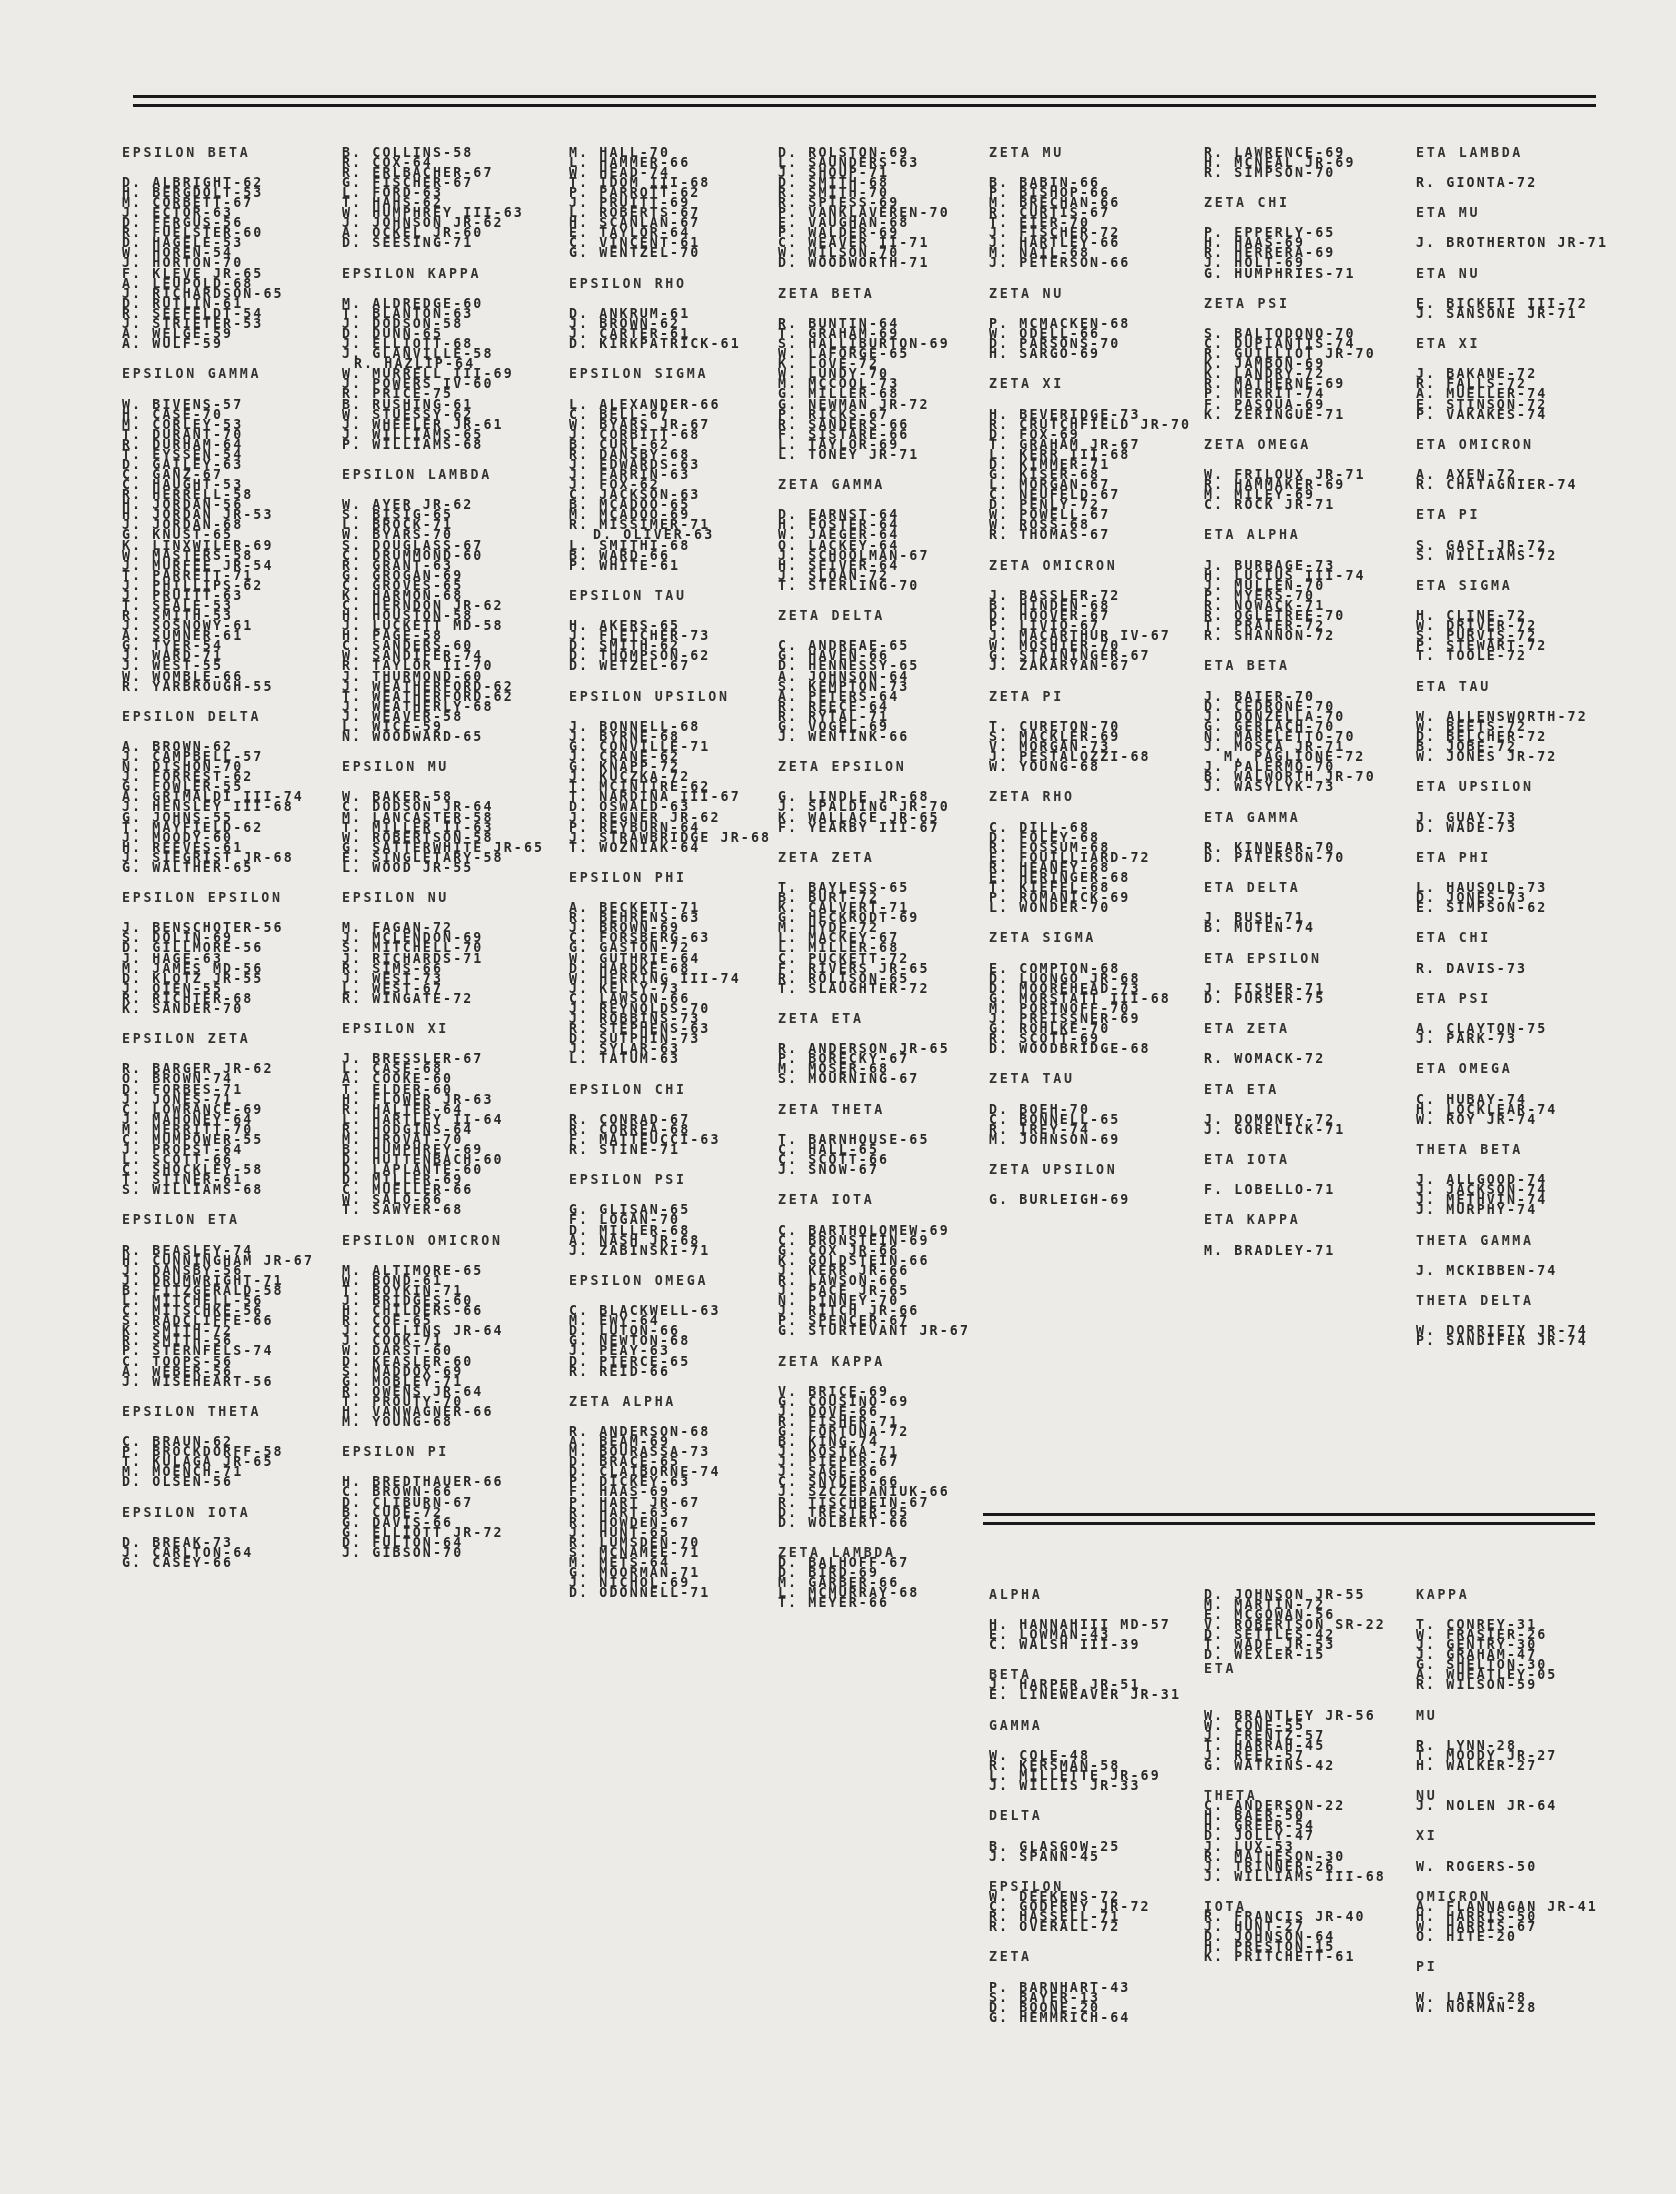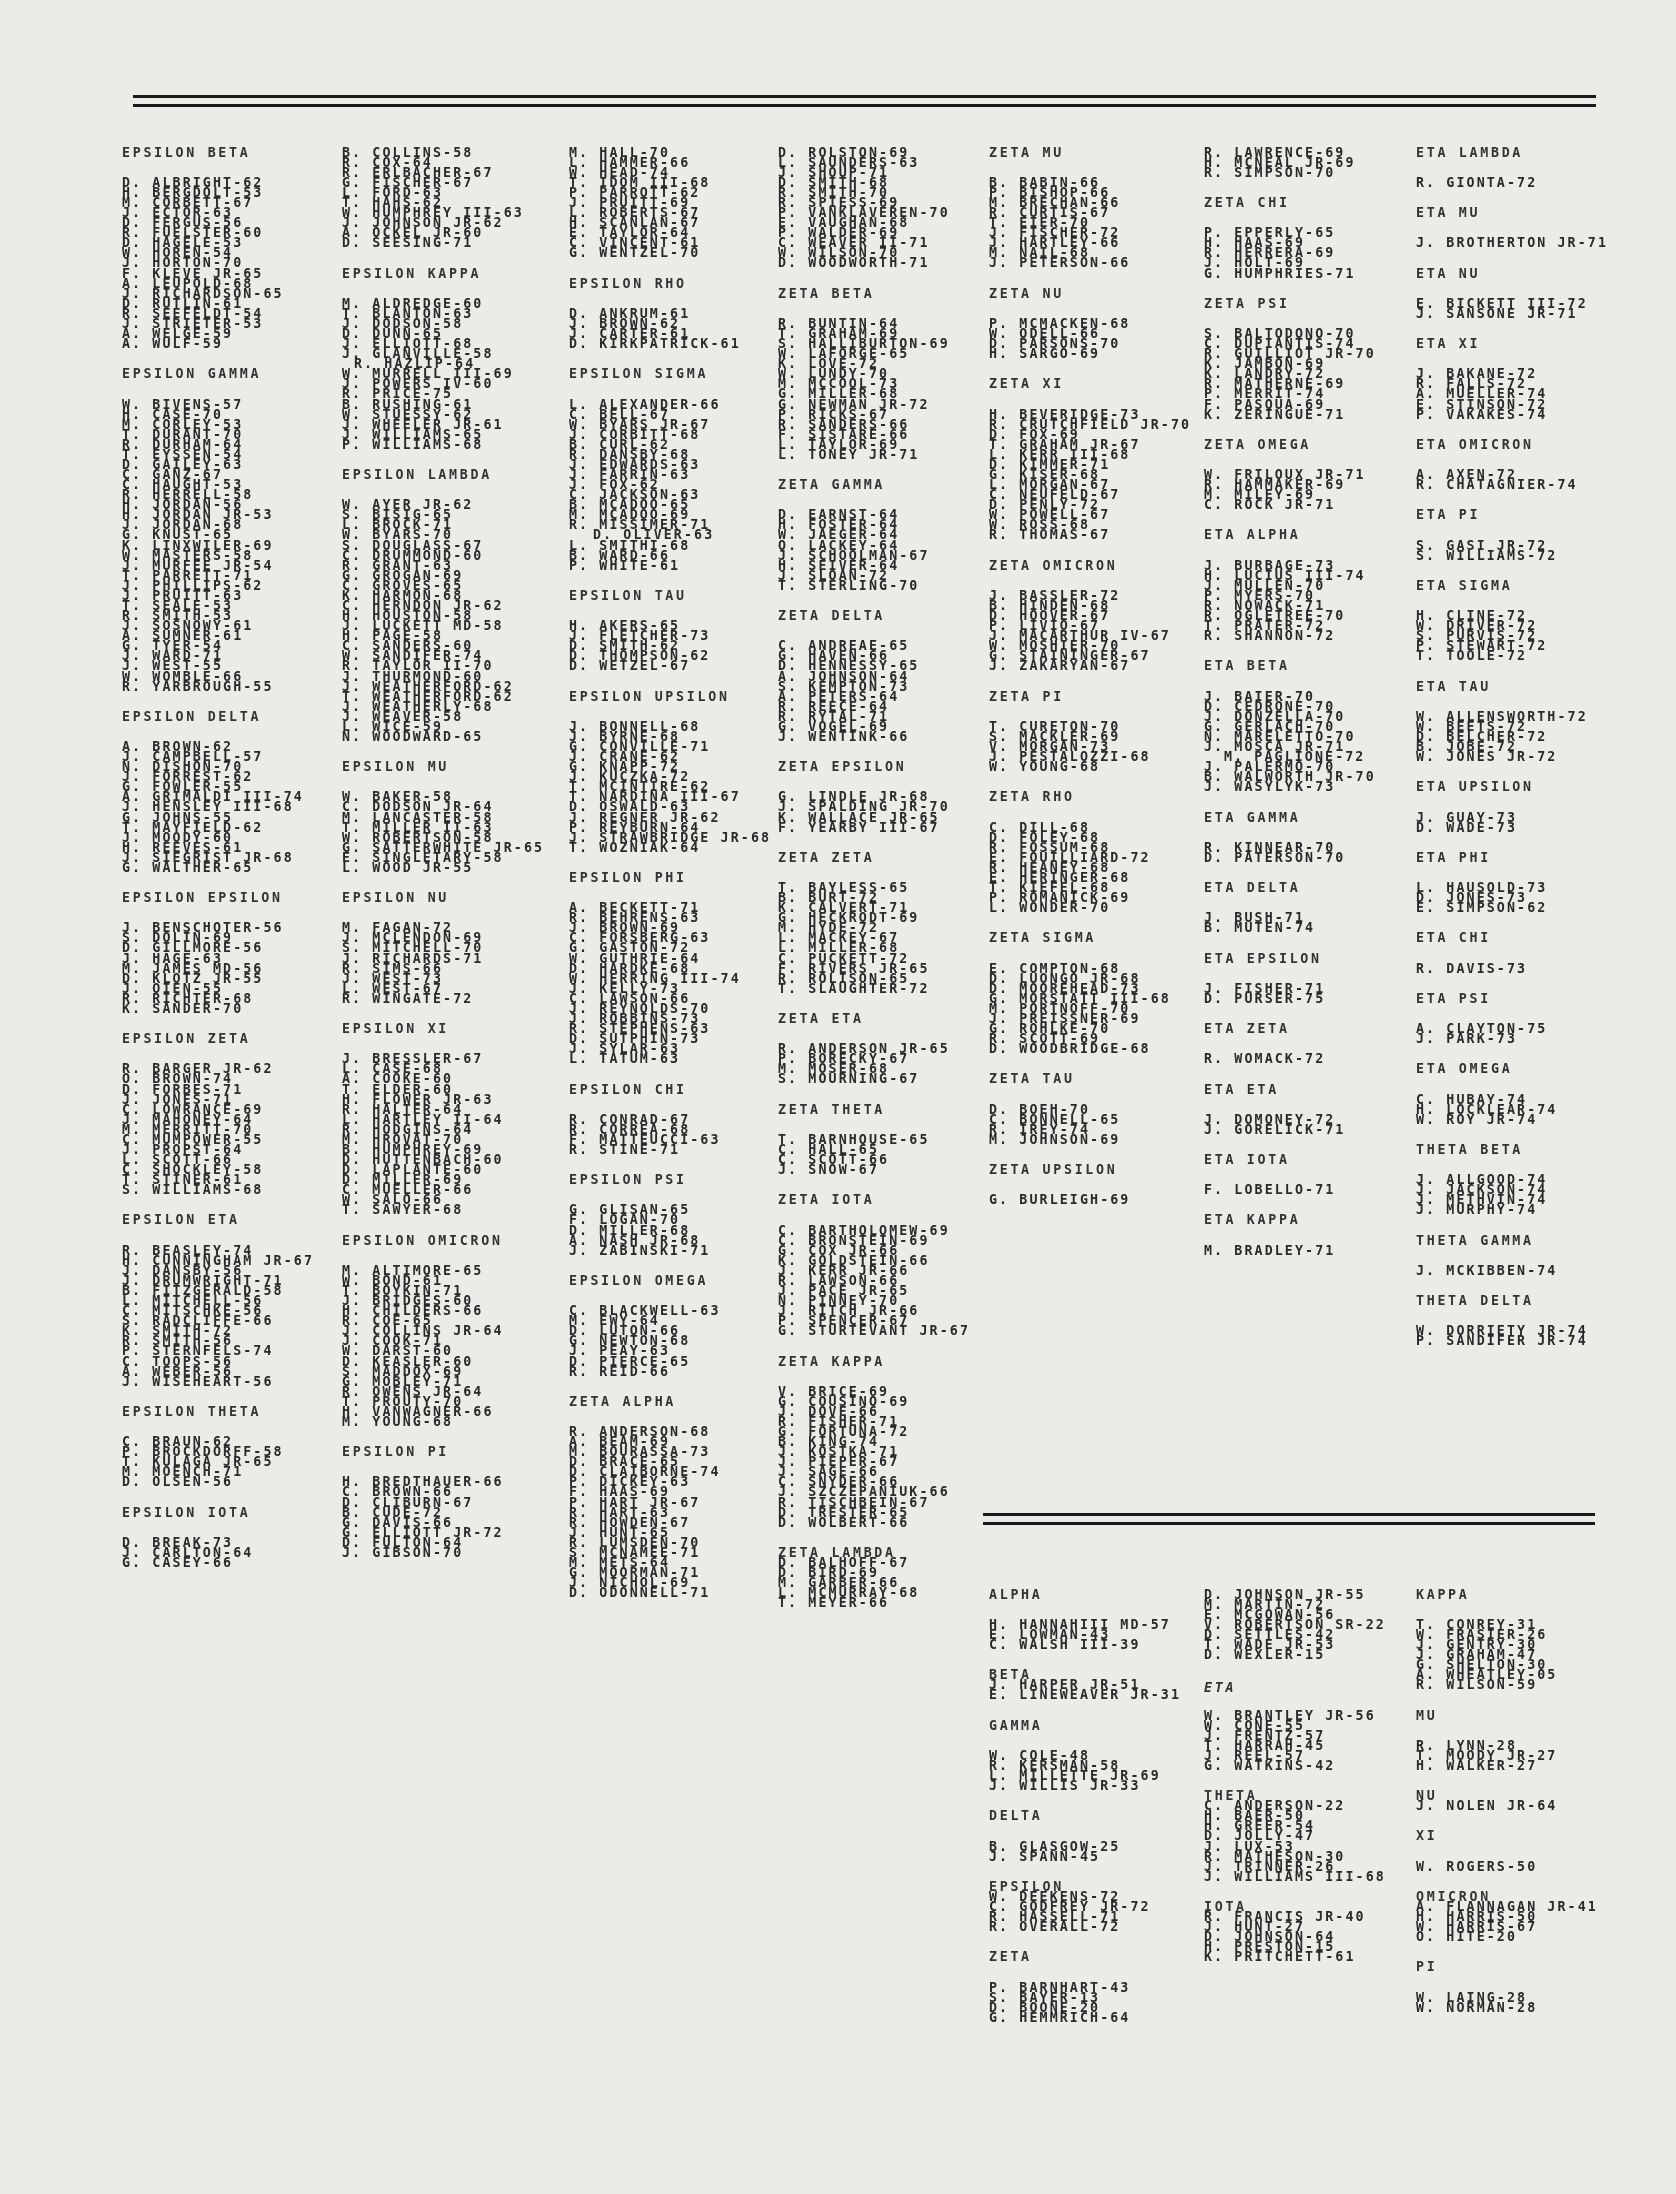--- a/index.html
+++ b/index.html
@@ -709,21 +709,21 @@
         <div class="line" style="top: 418px;">G. HEMMRICH-64</div>
       </div>
       <div class="col" style="left: 1204px; top: 1590px;">
         <div class="line" style="top: -5.3px;">D. JOHNSON JR-55</div>
         <div class="line" style="top: 4.8px;">M. MARTIN-72</div>
         <div class="line" style="top: 15px;">E. MCGOWAN-56</div>
         <div class="line" style="top: 25px;">V. ROBERTSON SR-22</div>
         <div class="line" style="top: 35px;">D. SETTLES-42</div>
         <div class="line" style="top: 45px;">T. WADE JR-53</div>
         <div class="line" style="top: 55px;">D. WEXLER-15</div>
-        <div class="line heading" style="top: 88px; font-style: italic;">ETA</div>
+        <div class="line heading" style="top: 69px;">ETA</div>
         <div class="line" style="top: 116px;">W. BRANTLEY JR-56</div>
         <div class="line" style="top: 126px;">W. CONE-55</div>
         <div class="line" style="top: 136px;">J. FRENTZ-57</div>
         <div class="line" style="top: 146px;">T. HARRAH-45</div>
         <div class="line" style="top: 156px;">J. REEL-57</div>
         <div class="line" style="top: 166px;">G. WATKINS-42</div>
         <div class="line heading" style="top: 196px;">THETA</div>
         <div class="line" style="top: 206px;">C. ANDERSON-22</div>
         <div class="line" style="top: 216px;">H. BAER-50</div>
         <div class="line" style="top: 226px;">H. GREER-54</div>

